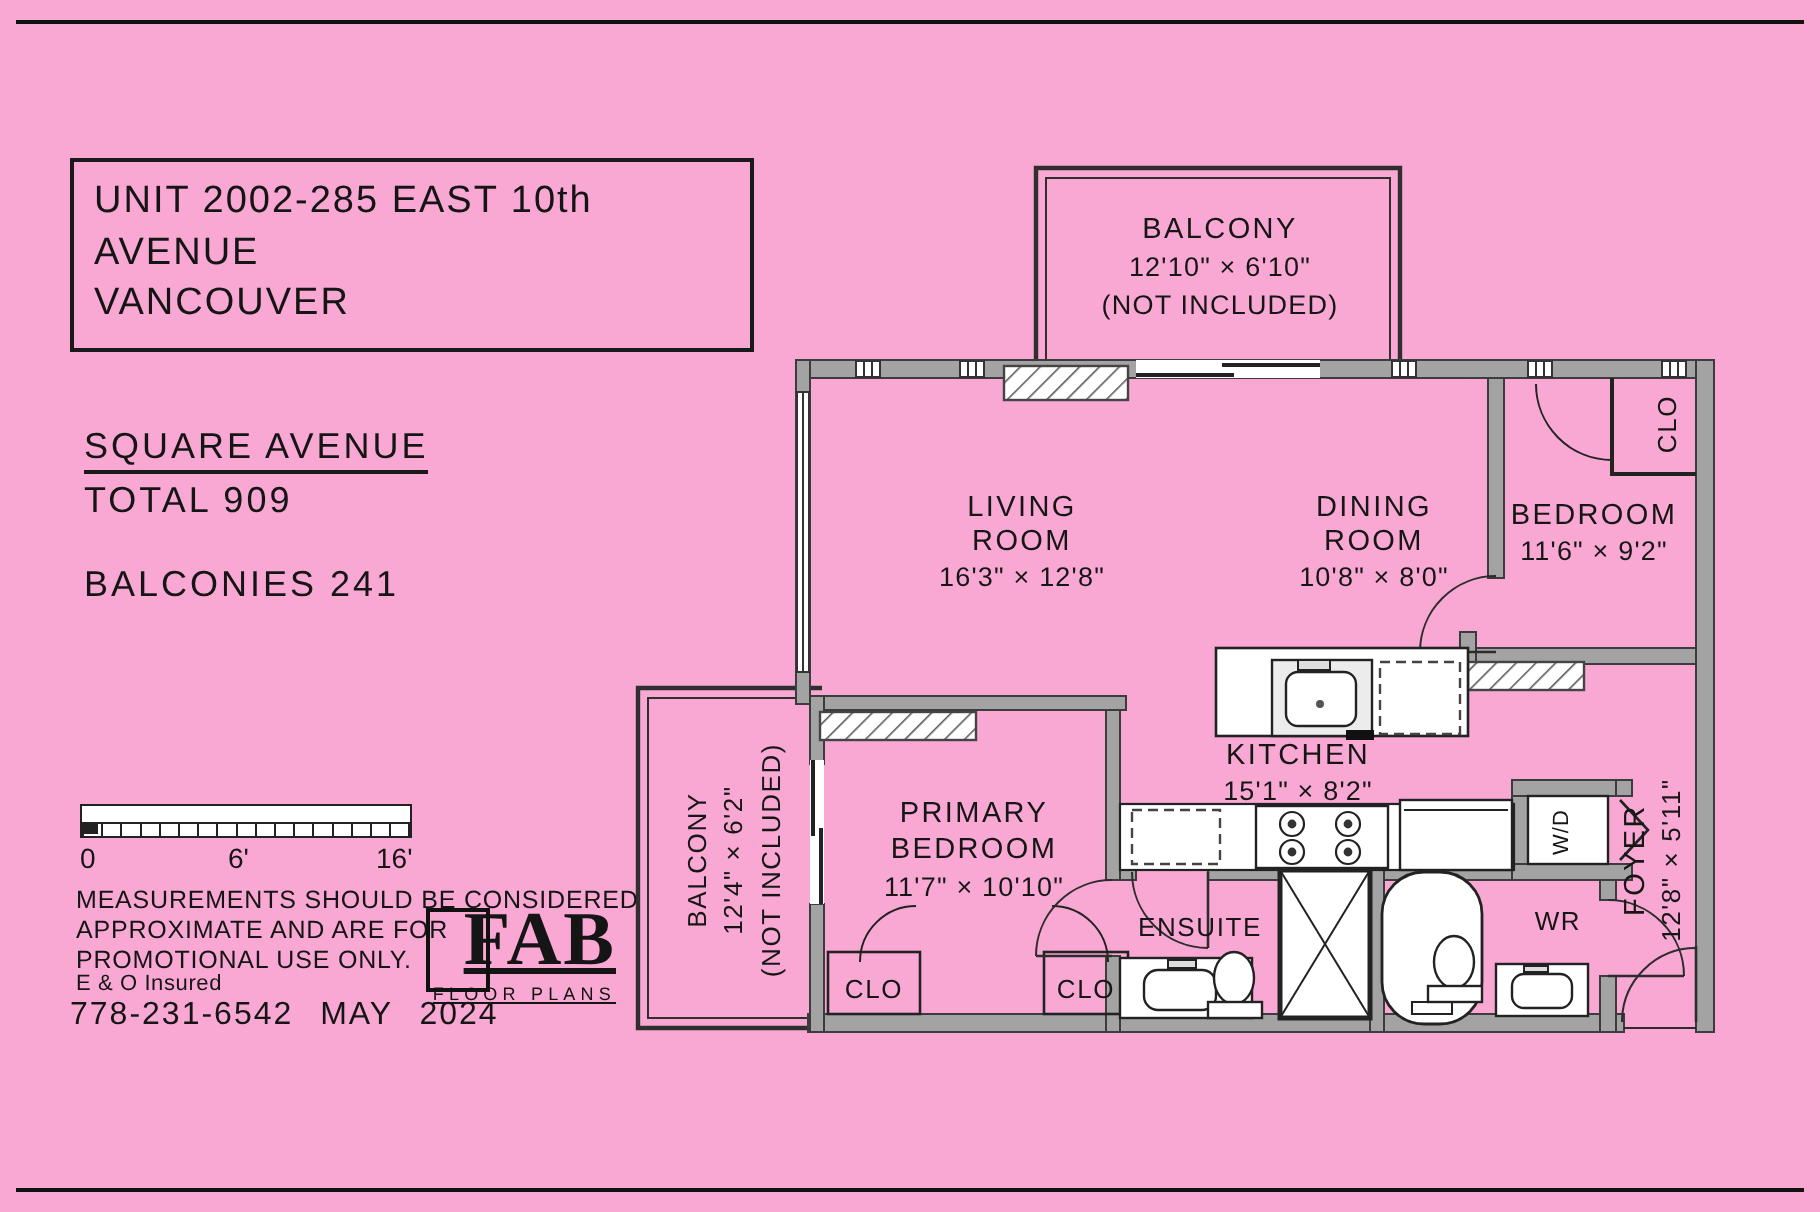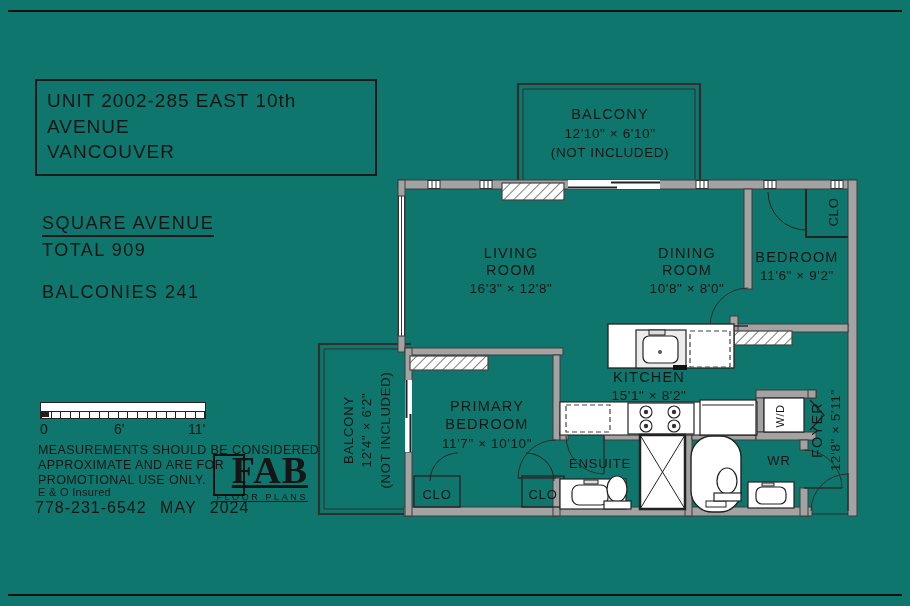--- a/index.html
+++ b/index.html
@@ -1,17 +1,17 @@
 <!DOCTYPE html>
 <html><head>
 <meta charset="utf-8">
 <style>
   html,body { margin:0; padding:0; background:#fff; }
   .page {
-    position:relative; width:910px; height:606px; background:#0f766e;
+    position:relative; width:910px; height:606px; background:#f9a8d4;
     font-family:"Liberation Sans", sans-serif; color:#151515; overflow:hidden;
   }
   .abs { position:absolute; }
   .rule { position:absolute; left:8px; width:894px; height:2px; background:#111; }
   .title-box {
     position:absolute; left:35px; top:79px; width:318px;
     border:2px solid #1a1a1a; padding:7px 10px 9px 10px;
     font-size:19px; letter-spacing:1px; line-height:1.35; font-weight:500;
   }
   .sq-head { position:absolute; left:42px; top:213px; font-size:18px; letter-spacing:1.5px;
@@ -60,21 +60,21 @@
 
   <div class="scale-wrap">
     <div class="ruler">
       <div class="ruler-mid"></div>
       <div class="ruler-ticks"></div>
       <div class="ruler-zero"></div>
     </div>
     <div class="scale-labels">
       <span class="s0">0</span>
       <span class="s6">6'</span>
-      <span class="s12">11'</span>
+      <span class="s12">16'</span>
     </div>
   </div>
 
   <div class="disc">
     <div>MEASUREMENTS SHOULD BE CONSIDERED</div>
     <div>APPROXIMATE AND ARE FOR</div>
     <div>PROMOTIONAL USE ONLY.</div>
   </div>
   <div class="eo">E &amp; O Insured</div>
   <div class="phone">778-231-6542 MAY 2024</div>

